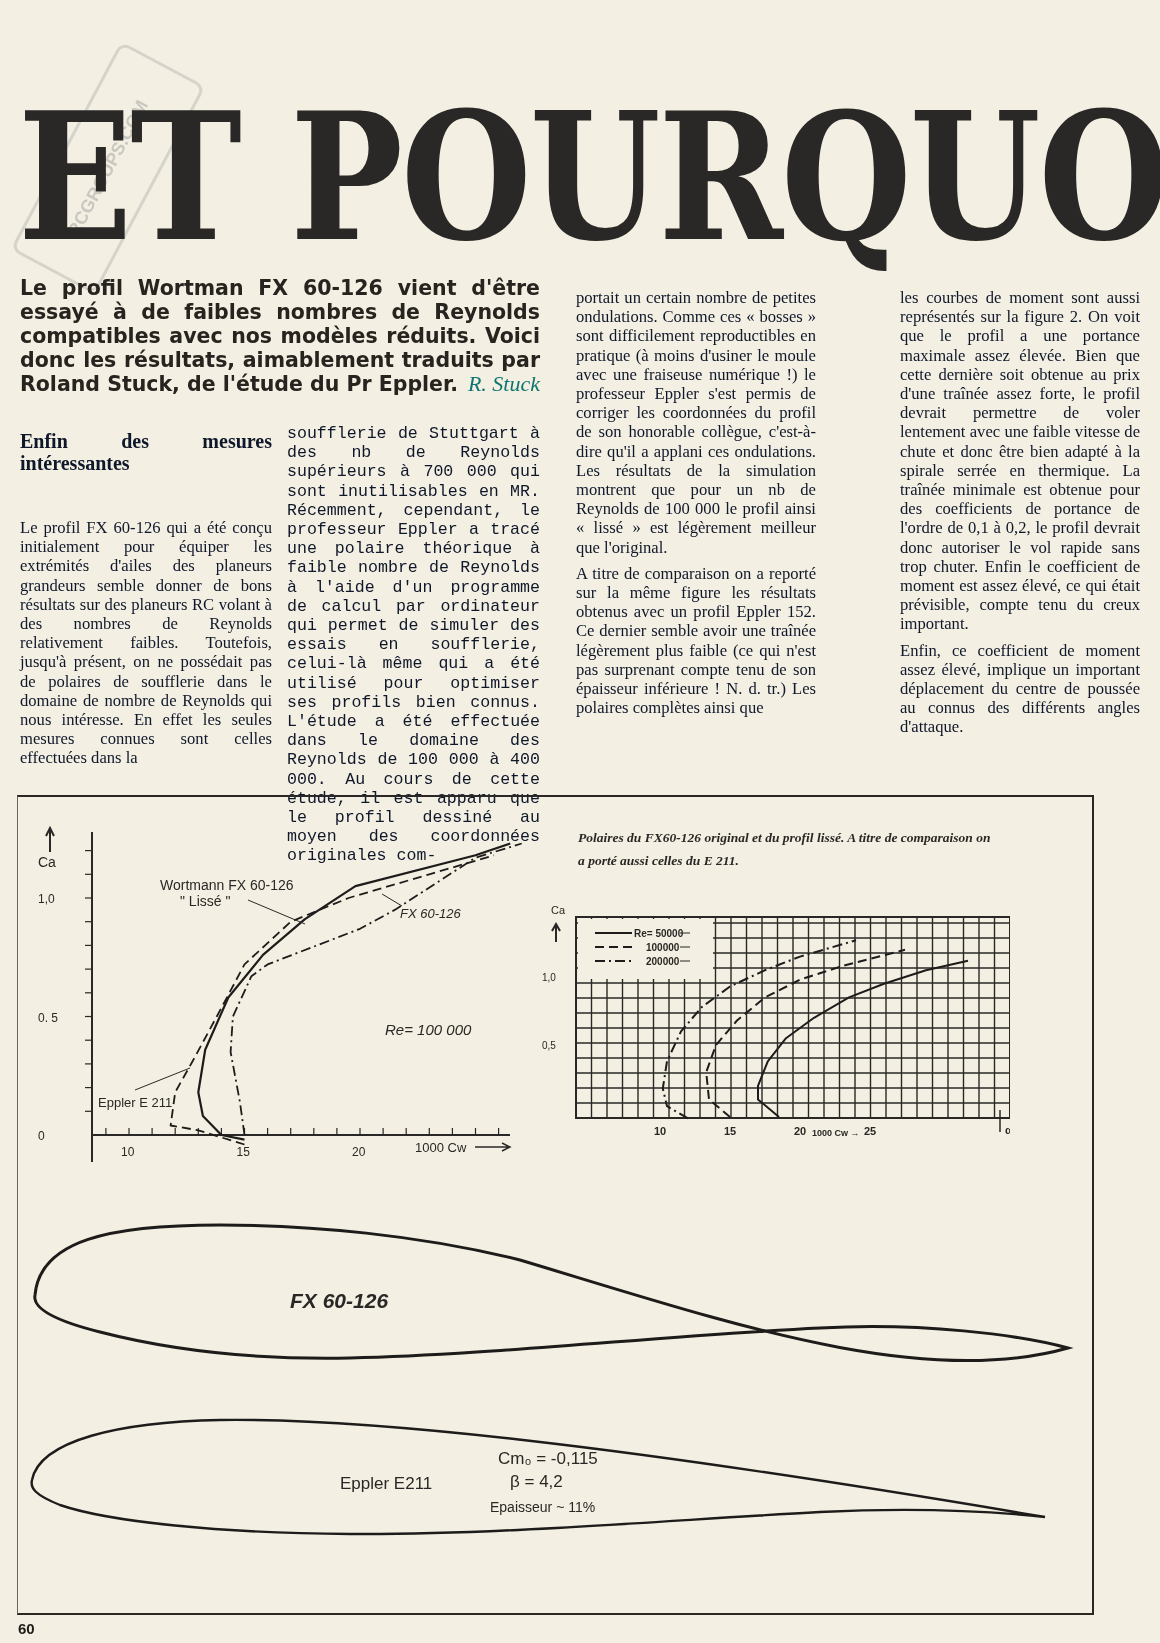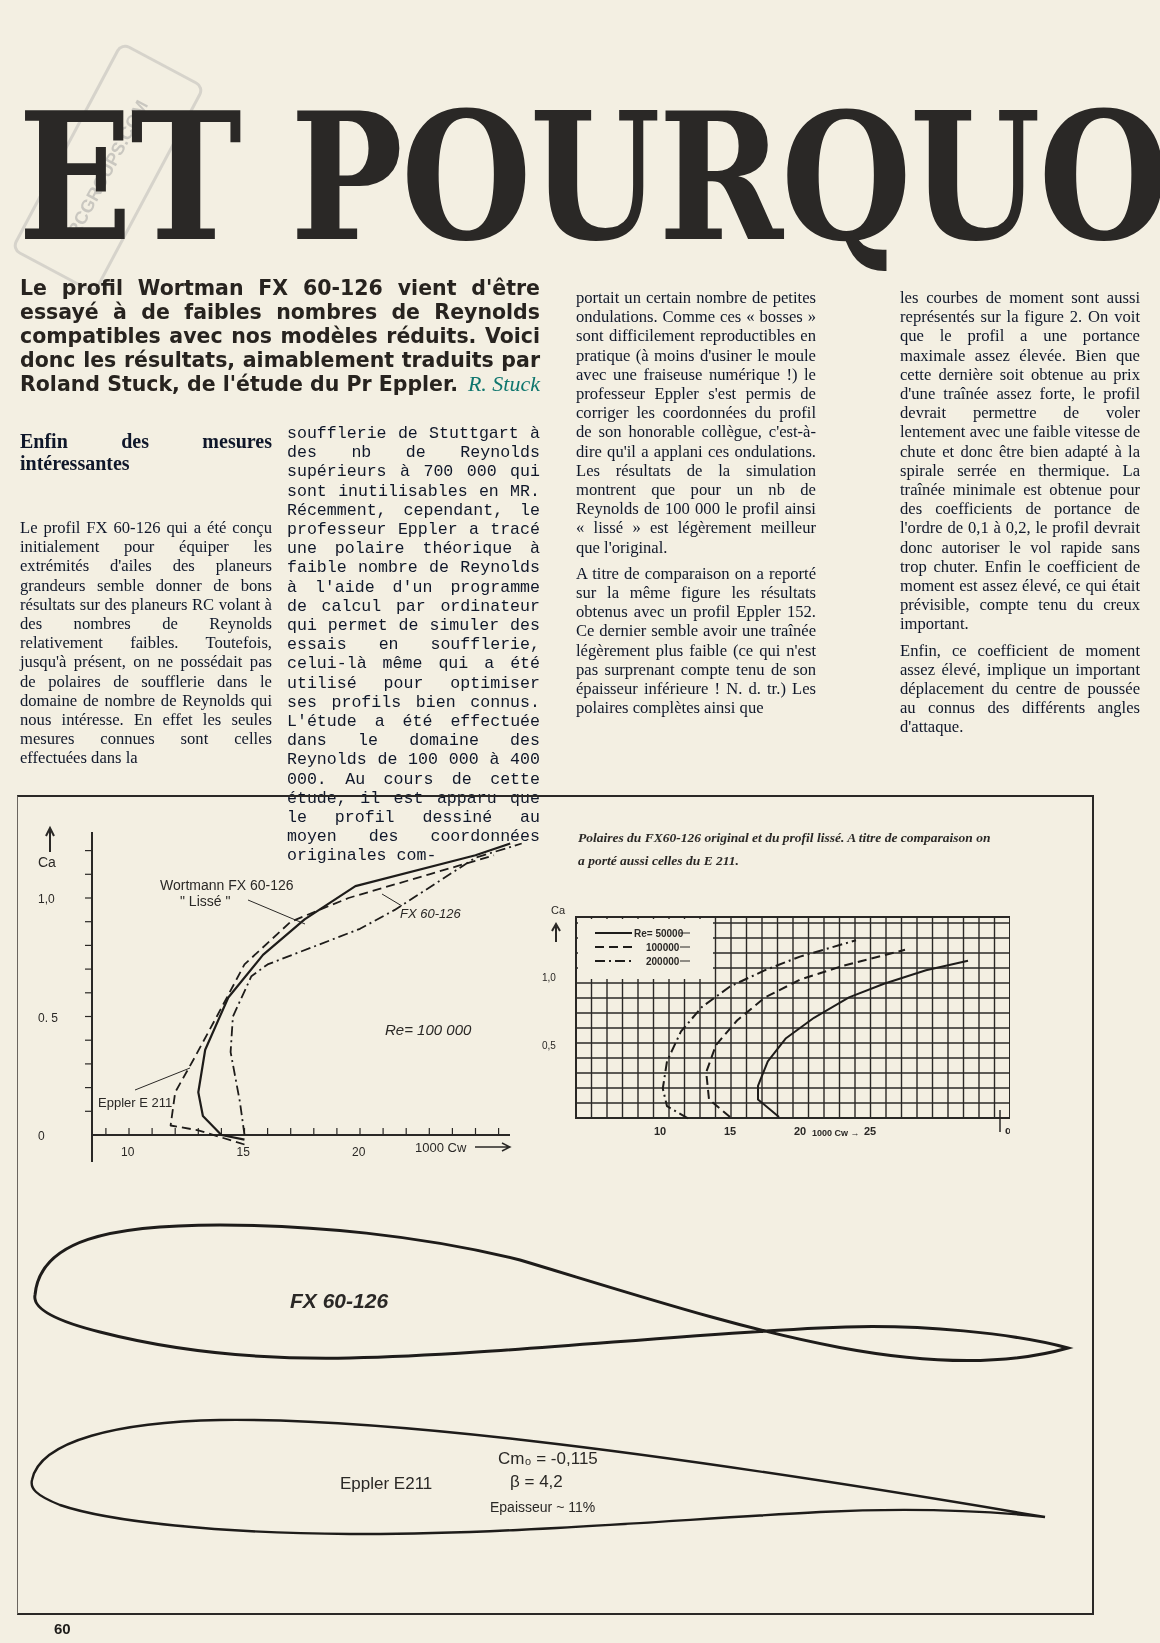--- a/index.html
+++ b/index.html
@@ -47,21 +47,21 @@
     position: absolute; left: 17px; top: 795px; width: 1077px; height: 820px;
     border: 2px solid #2a2826; border-left: 1px solid #6a655f; box-sizing: border-box;
   }
   .fig-caption {
     position: absolute; left: 578px; top: 826px; width: 420px;
     font-style: italic; font-weight: bold; font-size: 13.5px; line-height: 23px; color: #2a2826;
   }
   svg text { font-family: "Liberation Sans", sans-serif; fill: #2a2826; }
   .page-num {
     position: absolute; left: 18px; top: 1620px;
-    font-family: "Liberation Sans", sans-serif; font-weight: bold; font-size: 15px; margin-left: 36px;
+    font-family: "Liberation Sans", sans-serif; font-weight: bold; font-size: 15px;
   }
 </style>
 </head>
 <body>
 
 <div class="watermark">
     <span>RCGROUPS.COM</span>
   </div>
 <div class="headline">ET POURQUOI P</div>
 

